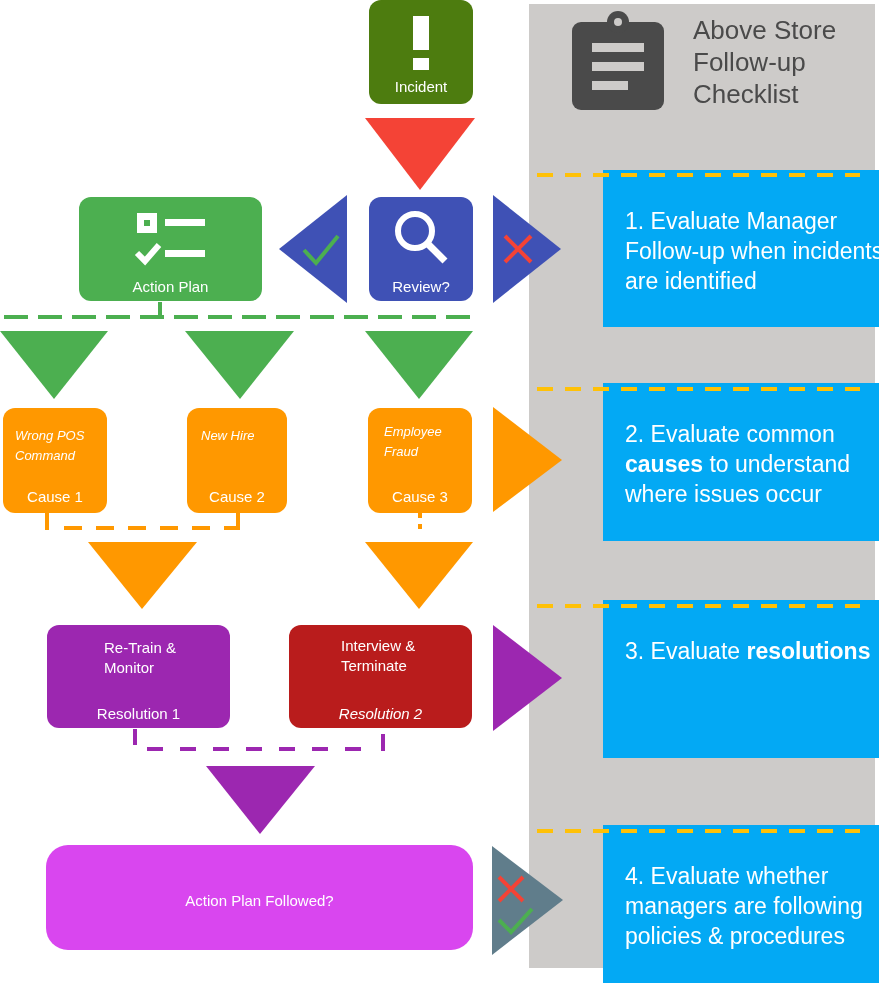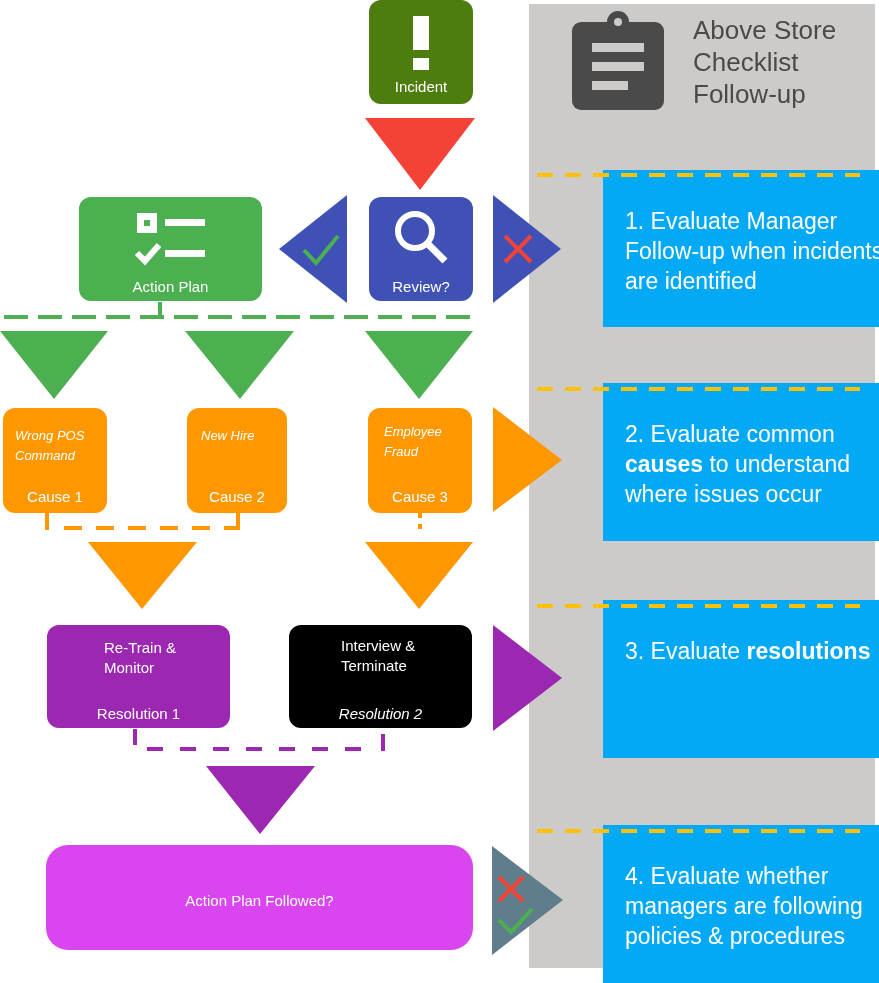--- a/index.html
+++ b/index.html
@@ -25,22 +25,22 @@
 <svg class="abs clip-icon" viewBox="0 0 92 100">
   <rect x="0" y="12" width="92" height="88" rx="9" fill="#4a4a4a"></rect>
   <circle cx="46" cy="12" r="11" fill="#4a4a4a"></circle>
   <circle cx="46" cy="12" r="4" fill="#cdcbc9"></circle>
   <rect x="20" y="33" width="52" height="9" fill="#cdcbc9"></rect>
   <rect x="20" y="52" width="52" height="9" fill="#cdcbc9"></rect>
   <rect x="20" y="71" width="36" height="9" fill="#cdcbc9"></rect>
 </svg>
 <div class="abs panel-title">
   <div>Above Store</div>
+  <div>Follow-up</div>
   <div>Checklist</div>
-  <div>Follow-up</div>
 </div>
 
 <div class="abs card" style="left:571px;top:170px;width:289px;height:157px;">
   <span>1.</span>
   <span>Evaluate Manager Follow-up when incidents are identified</span>
 </div>
 <div class="abs dash-line" style="left:537px;top:173px;width:323px;"></div>
 
 <div class="abs card" style="left:571px;top:383px;width:289px;height:158px;">
   <span>2.</span>
@@ -154,21 +154,21 @@
   <div class="lbl" style="top:80px;">Cause 3</div>
 </div>
 
 <div class="abs box" style="left:47px;top:625px;width:183px;height:103px;background:#9c27b0;">
   <div class="abs" style="left:57px;top:13px;font-size:15px;line-height:20px;">
     <div>Re-Train &amp;</div>
     <div>Monitor</div>
   </div>
   <div class="lbl" style="top:80px;">Resolution 1</div>
 </div>
-<div class="abs box" style="left:289px;top:625px;width:183px;height:103px;background:#000000;">
+<div class="abs box" style="left:289px;top:625px;width:183px;height:103px;background:#b91c1c;">
   <div class="abs" style="left:52px;top:11px;font-size:15px;line-height:20px;">
     <div>Interview &amp;</div>
     <div>Terminate</div>
   </div>
   <div class="lbl" style="top:80px;font-style:italic;">Resolution 2</div>
 </div>
 
 <div class="abs box" style="left:46px;top:845px;width:427px;height:105px;background:#d946ef;border-radius:22px;">
   <div class="lbl" style="top:47px;">Action Plan Followed?</div>
 </div>

